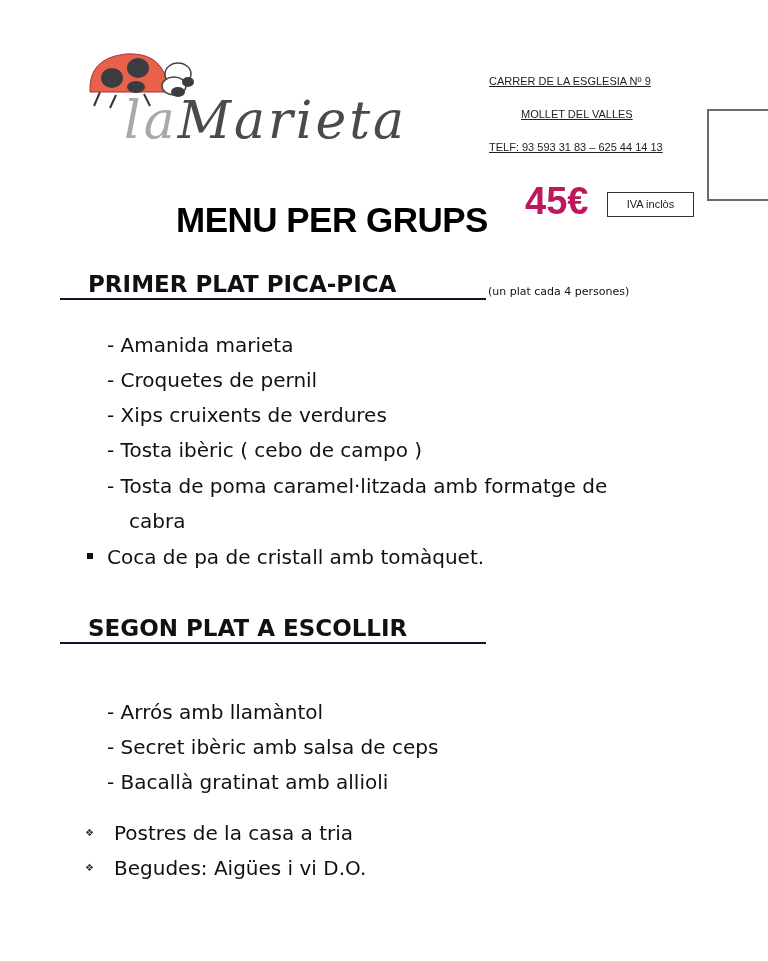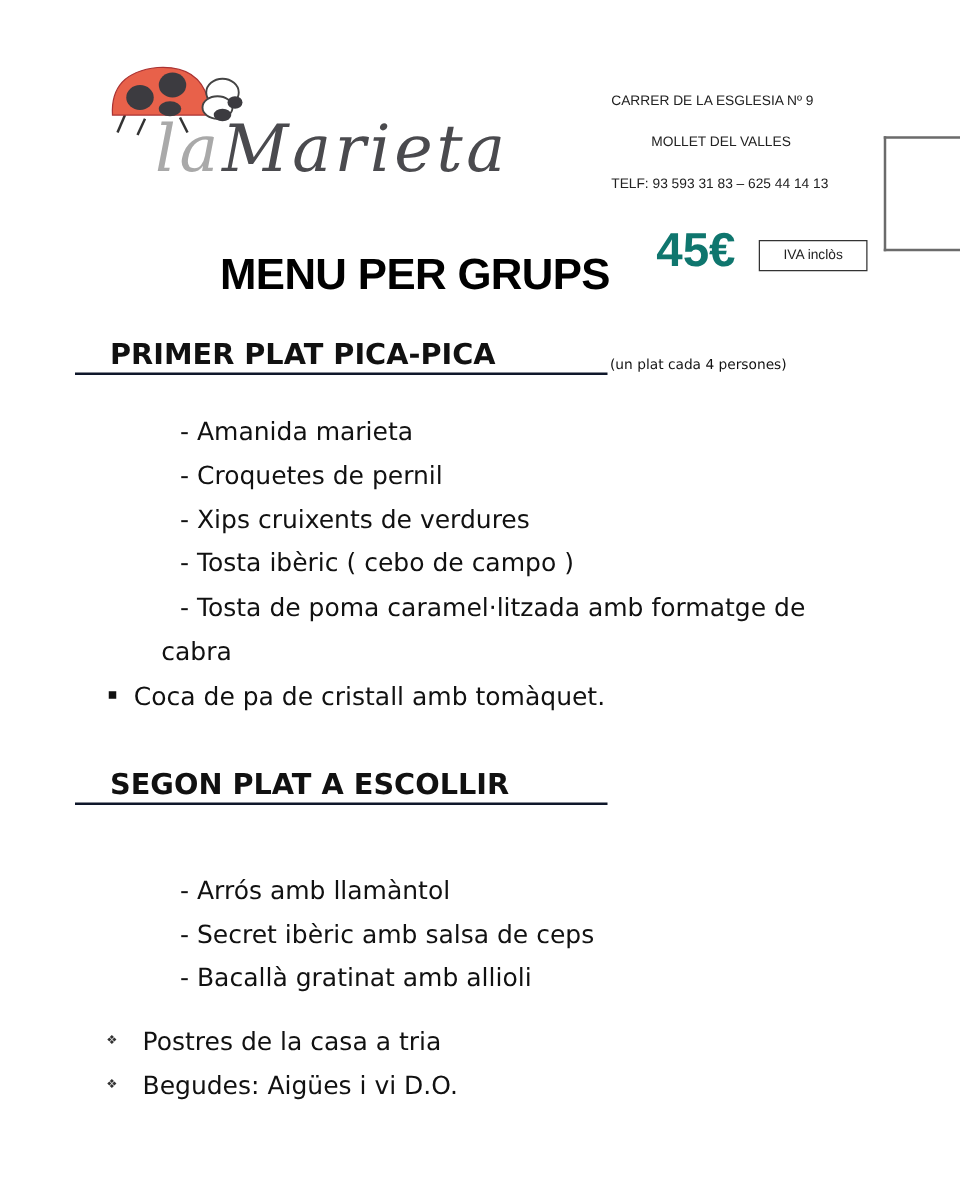--- a/index.html
+++ b/index.html
@@ -6,37 +6,37 @@
   body { width: 768px; height: 961px; position: relative; overflow: hidden; color: #111; }
   .abs { position: absolute; }
 
   
   #ladybug { left: 82px; top: 48px; width: 116px; height: 62px; }
   #logo-text { left: 124px; top: 94px; font-family: "DejaVu Serif", serif; font-style: italic; font-size: 52px; letter-spacing: 3px; line-height: 1; white-space: nowrap; }
   #logo-text .la { color: #a9a9a9; }
   #logo-text .marieta { color: #4a4a4e; }
 
   
-  .addr { left: 489px; font-family: "Liberation Sans", sans-serif; font-size: 11px; color: #222; white-space: nowrap; }
+  .addr { left: 489px; font-family: "Liberation Sans", sans-serif; font-size: 11px; color: #222; white-space: nowrap; text-decoration: underline; }
 
   
   #right-box { left: 707px; top: 109px; width: 70px; height: 92px; border: 2px solid #6b6b6b; border-right: none; box-sizing: border-box; }
 
   
   #title { left: 176px; top: 200px; font-family: "Liberation Sans", sans-serif; font-weight: bold; font-size: 35px; color: #000; white-space: nowrap; letter-spacing: -0.5px; }
-  #price { left: 525px; top: 180px; font-family: "Liberation Sans", sans-serif; font-weight: bold; font-size: 38px; color: #0f766e; white-space: nowrap; }
+  #price { left: 525px; top: 180px; font-family: "Liberation Sans", sans-serif; font-weight: bold; font-size: 38px; color: #be185d; white-space: nowrap; }
   #iva { left: 607px; top: 192px; width: 87px; height: 25px; border: 1px solid #333; box-sizing: border-box; font-family: "Liberation Sans", sans-serif; font-size: 11px; line-height: 23px; text-align: center; color: #222; }
 
   
   .section-head { left: 60px; font-family: "DejaVu Sans", sans-serif; font-weight: bold; font-size: 23px; color: #111; white-space: nowrap; padding-left: 28px; border-bottom: 2px solid #0f172a; line-height: 28px; }
   #sec1-note { left: 488px; top: 285px; font-family: "DejaVu Sans", sans-serif; font-size: 11px; color: #111; white-space: nowrap; }
 
   
   .item { font-family: "DejaVu Sans", sans-serif; font-size: 20px; color: #111; white-space: nowrap; line-height: 24px; }
-  .dash { left: 107px; margin-left: 37px; }
+  .dash { left: 107px; }
   .bullet-sq { position: absolute; left: 87px; width: 6px; height: 6px; background: #111; }
   .bullet-dia { position: absolute; left: 85px; font-size: 10px; font-family: "DejaVu Sans", sans-serif; color: #333; }
 </style>
 </head>
 <body>
 
 <div id="ladybug" class="abs">
   <svg width="116" height="62" viewBox="0 0 116 62">
     <line x1="18" y1="44" x2="12" y2="58" stroke="#333" stroke-width="2"></line>
     <line x1="34" y1="47" x2="28" y2="60" stroke="#333" stroke-width="2"></line>

